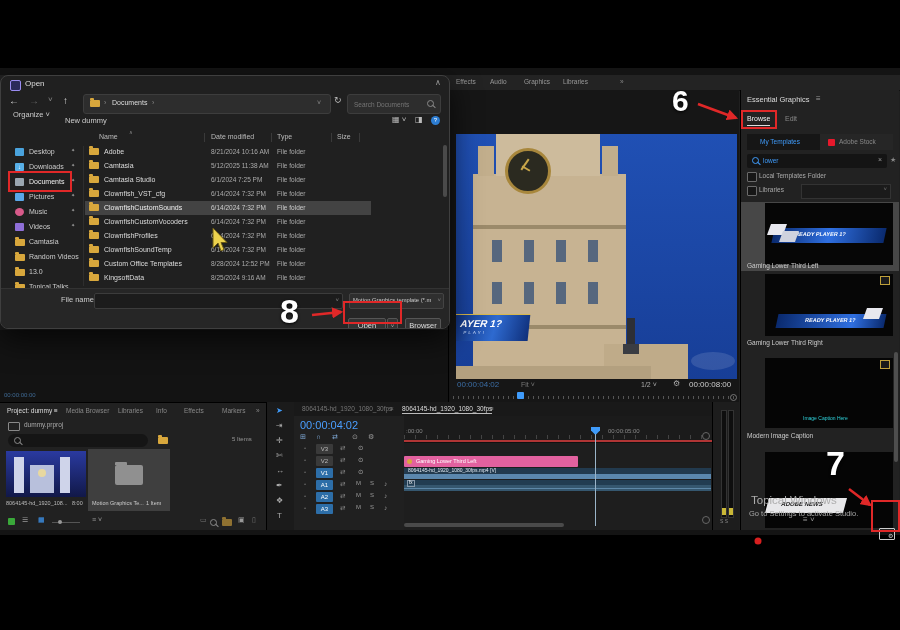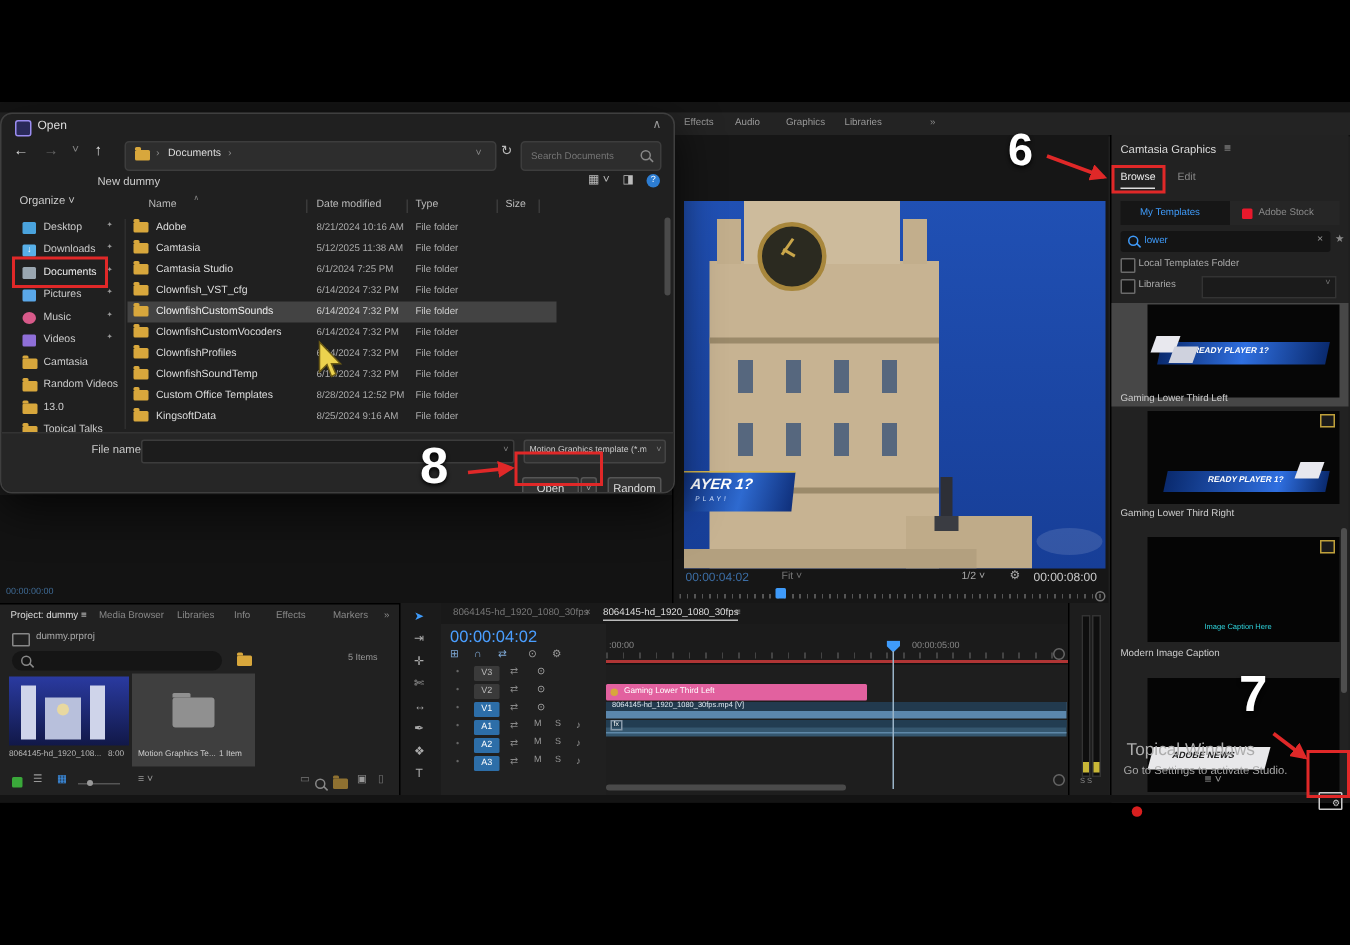--- a/index.html
+++ b/index.html
@@ -84,21 +84,21 @@
       <span class="tx" style="left:114px;top:316px;font-size:8px;color:#b8b8b8">▷</span>
       <span class="tx" style="left:132px;top:316px;font-size:8px;color:#b8b8b8">⇥</span>
       <span class="tx" style="left:156px;top:316px;font-size:8px;color:#b8b8b8">⊡</span>
       <span class="tx" style="left:174px;top:316px;font-size:8px;color:#b8b8b8">⊞</span>
       <span class="tx" style="left:192px;top:316px;font-size:8px;color:#b8b8b8">◉</span>
       <span class="tx" style="left:210px;top:316px;font-size:8px;color:#b8b8b8">⊞</span>
       <span class="tx" style="left:279px;top:316px;font-size:9px;color:#aaa">+</span>
     </div>
 
     <div class="abs" style="left:740px;top:22px;width:158px;height:445px;background:#222;border-left:1px solid #000">
-      <span class="tx" style="left:6px;top:6px;font-size:7.5px;color:#ddd">Camtasia Graphics</span>
+      <span class="tx" style="left:6px;top:6px;font-size:7.5px;color:#ddd">Essential Graphics</span>
       <span class="tx" style="left:75px;top:5px;font-size:8px;color:#999">≡</span>
       <span class="tx" style="left:6px;top:25px;font-size:7px;color:#eee;border-bottom:1px solid #ddd;padding-bottom:2px">Browse</span>
       <span class="tx" style="left:44px;top:25px;font-size:7px;color:#888">Edit</span>
 
       <div class="abs" style="left:6px;top:44px;width:73px;height:16px;background:#161616">
         <span class="tx" style="left:13px;top:4px;font-size:6.5px;color:#3f9bfa">My Templates</span>
       </div>
       <div class="abs" style="left:79px;top:44px;width:73px;height:16px;background:#262626">
         <span class="abs" style="left:8px;top:5px;width:7px;height:7px;background:#e8192c;border-radius:1px"></span>
         <span class="tx" style="left:19px;top:4px;font-size:6.5px;color:#888">Adobe Stock</span>
@@ -339,21 +339,21 @@
       <span class="tx" style="left:28px;top:4px;font-size:7px;color:#ddd">Documents</span>
       <span class="tx" style="left:68px;top:4px;font-size:7px;color:#888">›</span>
       <span class="tx" style="left:233px;top:4px;font-size:7px;color:#888">˅</span>
     </div>
     <span class="tx" style="left:333px;top:20px;font-size:9px;color:#bbb">↻</span>
     <div class="abs" style="left:346px;top:18px;width:92px;height:18px;background:#2d2d2d;border:1px solid #3d3d3d;border-radius:3px">
       <input style="position: absolute; left: 4px; top: 2px; width: 70px; height: 12px; background: transparent; border: none; color: rgb(204, 204, 204); font-size: 6.5px; font-family: &quot;Liberation Sans&quot;, sans-serif;" placeholder="Search Documents">
       <span class="mag" style="right:6px;top:5px;color:#888"></span>
     </div>
 
-    <span class="tx" style="left:12px;top:54px;font-size:7.5px;color:#ccc"><span>Organize</span> ˅</span>
+    <span class="tx" style="left:12px;top:35px;font-size:7.5px;color:#ccc"><span>Organize</span> ˅</span>
     <span class="tx" style="left:64px;top:41px;font-size:7.5px;color:#ccc">New dummy</span>
     <span class="tx" style="left:391px;top:40px;font-size:8px;color:#bbb">▦ ˅</span>
     <span class="tx" style="left:414px;top:40px;font-size:8px;color:#bbb">◨</span>
     <span class="abs" style="left:430px;top:40px;width:9px;height:9px;border-radius:50%;background:#2d7dd2;color:#fff;font-size:6px;text-align:center;line-height:9px">?</span>
 
     <span class="tx" style="left:98px;top:57px;font-size:7px;color:#bbb">Name</span>
     <span class="tx" style="left:128px;top:54px;font-size:5px;color:#888">∧</span>
     <span class="tx" style="left:210px;top:57px;font-size:7px;color:#bbb">Date modified</span>
     <span class="tx" style="left:276px;top:57px;font-size:7px;color:#bbb">Type</span>
     <span class="tx" style="left:336px;top:57px;font-size:7px;color:#bbb">Size</span>
@@ -464,21 +464,21 @@
       </div>
       <div class="abs" style="left:348px;top:4px;width:93px;height:14px;background:#2f2f2f;border:1px solid #444;border-radius:2px">
         <span class="tx" style="left:3px;top:3px;font-size:5.8px;color:#ccc;max-width:80px;overflow:hidden">Motion Graphics template (*.m</span>
         <span class="tx" style="right:2px;top:3px;font-size:6px;color:#888">˅</span>
       </div>
       <button style="position:absolute;left:347px;top:29px;width:38px;height:15px;background:#333;border:1px solid #555;border-radius:2px;color:#ddd;font-size:7.5px;font-family:'Liberation Sans',sans-serif;padding:0">
         <span>Open</span>
       </button>
       <button style="position:absolute;left:386px;top:29px;width:11px;height:15px;background:#333;border:1px solid #555;border-radius:2px;color:#aaa;font-size:6px;padding:0">˅</button>
       <button style="position:absolute;left:404px;top:29px;width:36px;height:15px;background:#333;border:1px solid #555;border-radius:2px;color:#ddd;font-size:7.5px;font-family:'Liberation Sans',sans-serif;padding:0">
-        <span>Random</span>
+        <span>Browser</span>
       </button>
     </div>
   </div>
 
   <div class="num" style="left:672px;top:84px;font-size:30px">6</div>
   <div class="num" style="left:826px;top:444px;font-size:34px">7</div>
   <div class="num" style="left:280px;top:292px;font-size:34px">8</div>
 
   <svg width="900" height="630" style="position:absolute;left:0;top:0;z-index:50;pointer-events:none">
     <defs>

